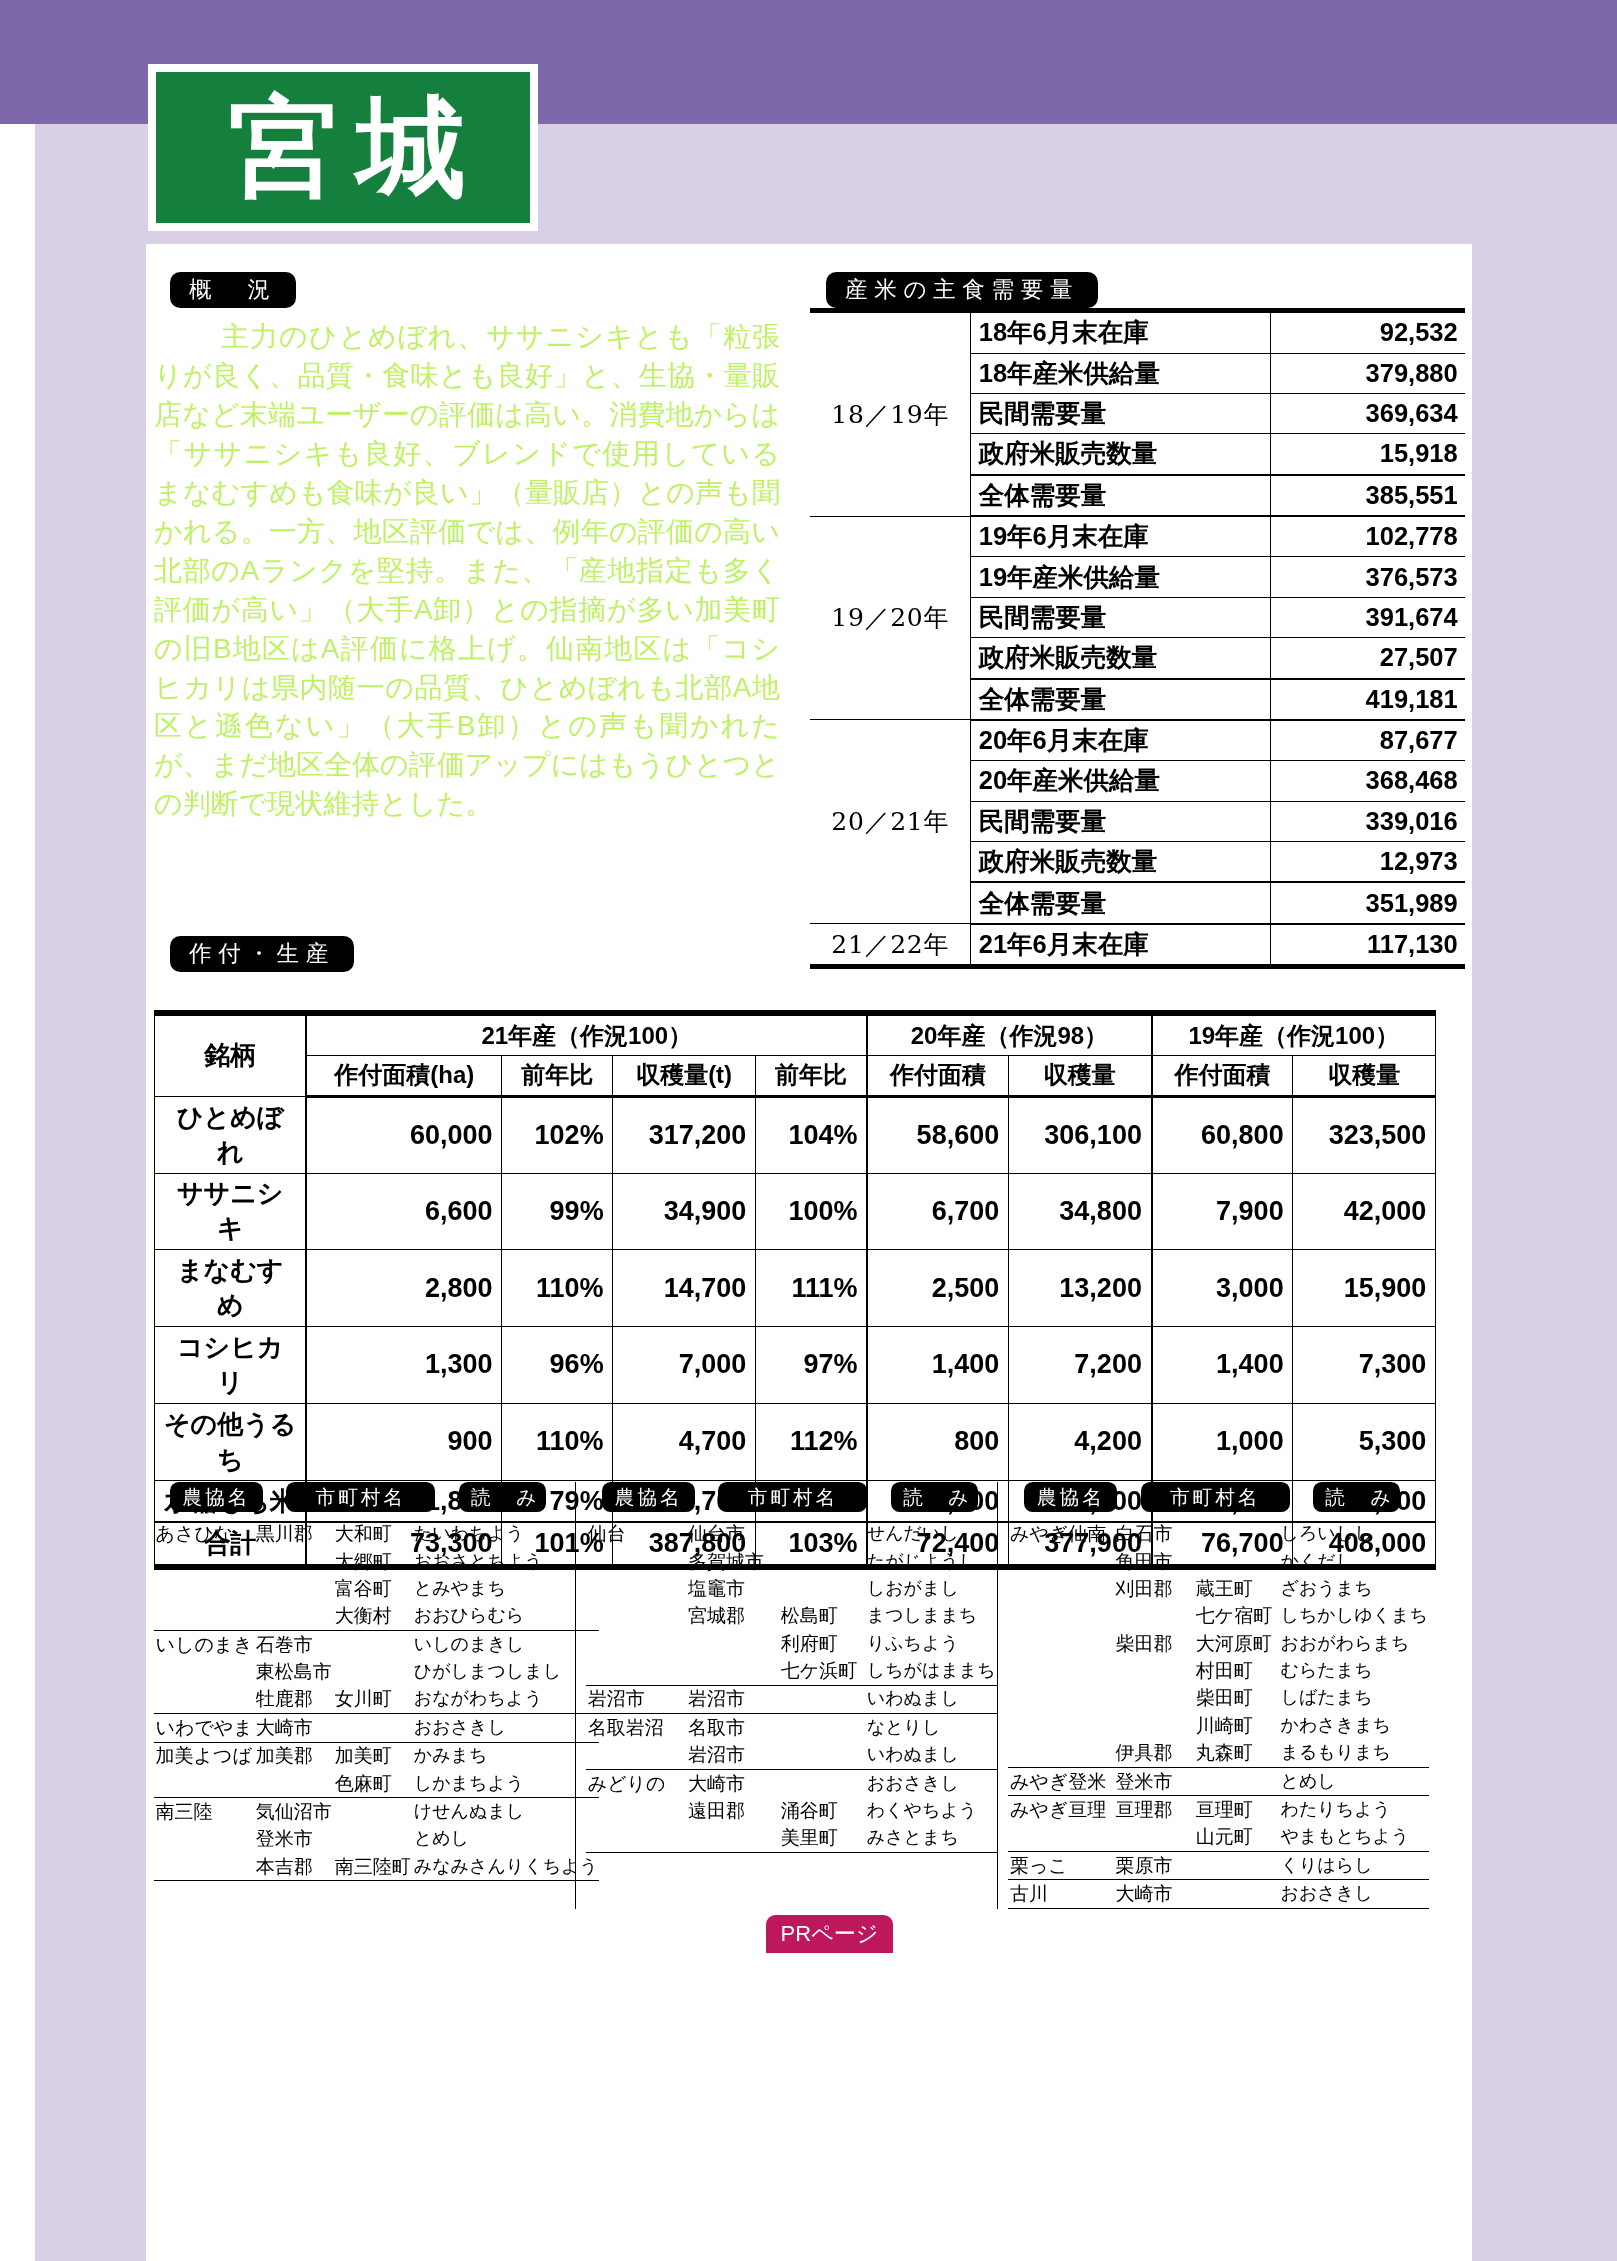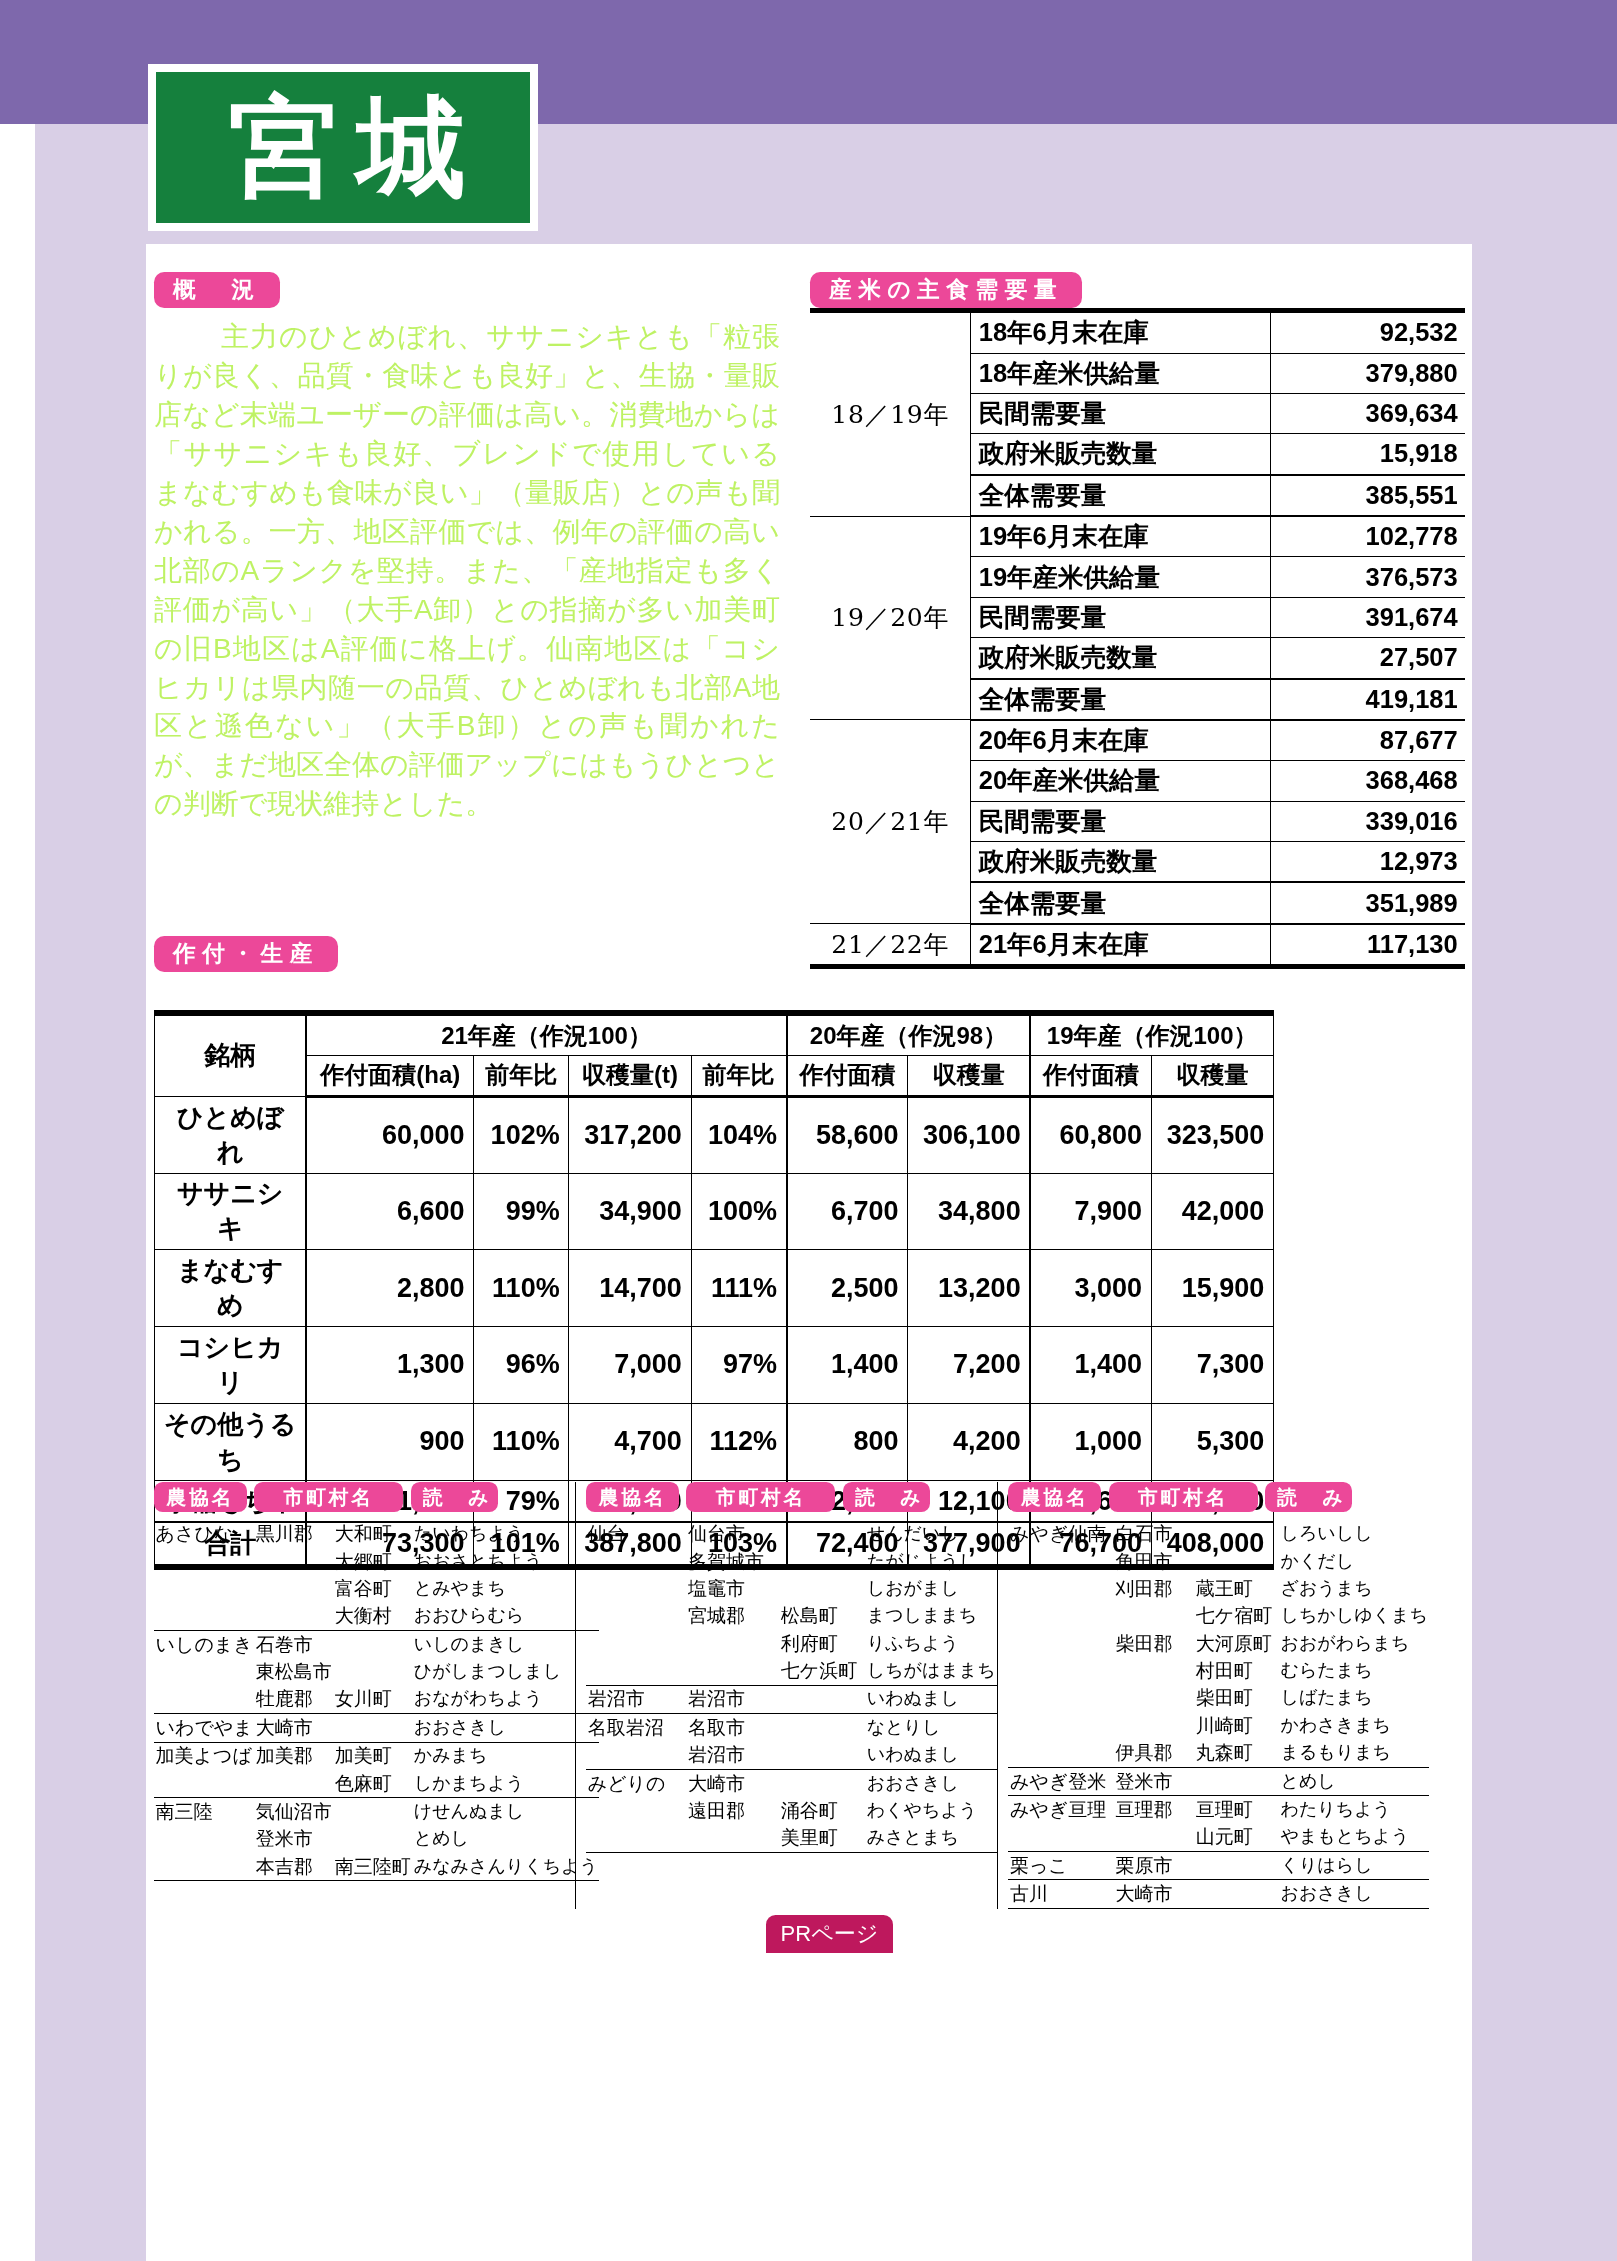--- a/index.html
+++ b/index.html
@@ -25,23 +25,23 @@
     position:absolute;left:148px;top:64px;width:390px;height:167px;
     background:#15803d;border:8px solid #ffffff;box-sizing:border-box;
     display:flex;align-items:center;justify-content:center;padding-left:8px;
   }
   .title-text{
     color:#ffffff;font-size:109px;font-weight:bold;letter-spacing:19px;
     text-indent:19px;line-height:1;font-family:"DejaVu Sans",sans-serif;
   }
   
   .pill{
-    display:inline-block;background:#ec4899;color:#ffffff;font-weight:bold;
+    display:inline-block;background:#000000;color:#ffffff;font-weight:normal;
     border-radius:10.2px;padding:5.1px 19px;font-size:22.6px;letter-spacing:6.6px;
-    line-height:1.15;white-space:nowrap;
+    line-height:1.15;white-space:nowrap;margin-left:16px;
   }
   .pill.small{font-size:19.7px;letter-spacing:2.9px;padding:3.6px 12.4px;border-radius:8.7px;}
   
   .overview{position:absolute;left:154px;top:272px;width:639px;}
   .ov-body{
     margin-top:10.2px;width:626px;font-family:Liberation Sans, sans-serif;
     font-size:28px;line-height:1.39;color:#bef264;text-align:justify;text-indent:38px;
     letter-spacing:0px;
   }
   
@@ -61,21 +61,21 @@
     border-left:none;
   }
   table.dt td.lbl{text-align:left;width:291px;}
   table.dt td.val{text-align:right;width:182px;border-right:none;}
   table.dt tr.grp-end td{border-bottom:2.9px solid #000;}
   table.dt tr.sub-end td.lbl,table.dt tr.sub-end td.val{border-bottom:2.2px solid #000;}
   table.dt tr:first-child td{border-top:5.8px solid #000;}
   table.dt tr:last-child td{border-bottom:5.8px solid #000;}
   
   .prod{position:absolute;left:154px;top:936px;width:1311px;}
-  table.pt{border-collapse:collapse;margin-top:38px;width:1120px;font-size:27px;}
+  table.pt{border-collapse:collapse;margin-top:38px;width:1282px;font-size:27px;}
   table.pt th,table.pt td{
     border:1.1px solid #000;color:#000;font-family:"Liberation Sans",sans-serif;
     font-weight:bold;padding:2.9px 8.7px;height:33px;
   }
   table.pt th{text-align:center;font-size:24px;}
   table.pt td.name{text-align:center;font-size:26px;width:133px;}
   table.pt td.num{text-align:right;}
   table.pt thead tr:first-child th{border-top:6.6px solid #000;}
   table.pt thead tr:last-child th{border-bottom:3.6px solid #000;}
   table.pt tbody tr:last-child td{border-top:2.9px solid #000;border-bottom:6.6px solid #000;}

